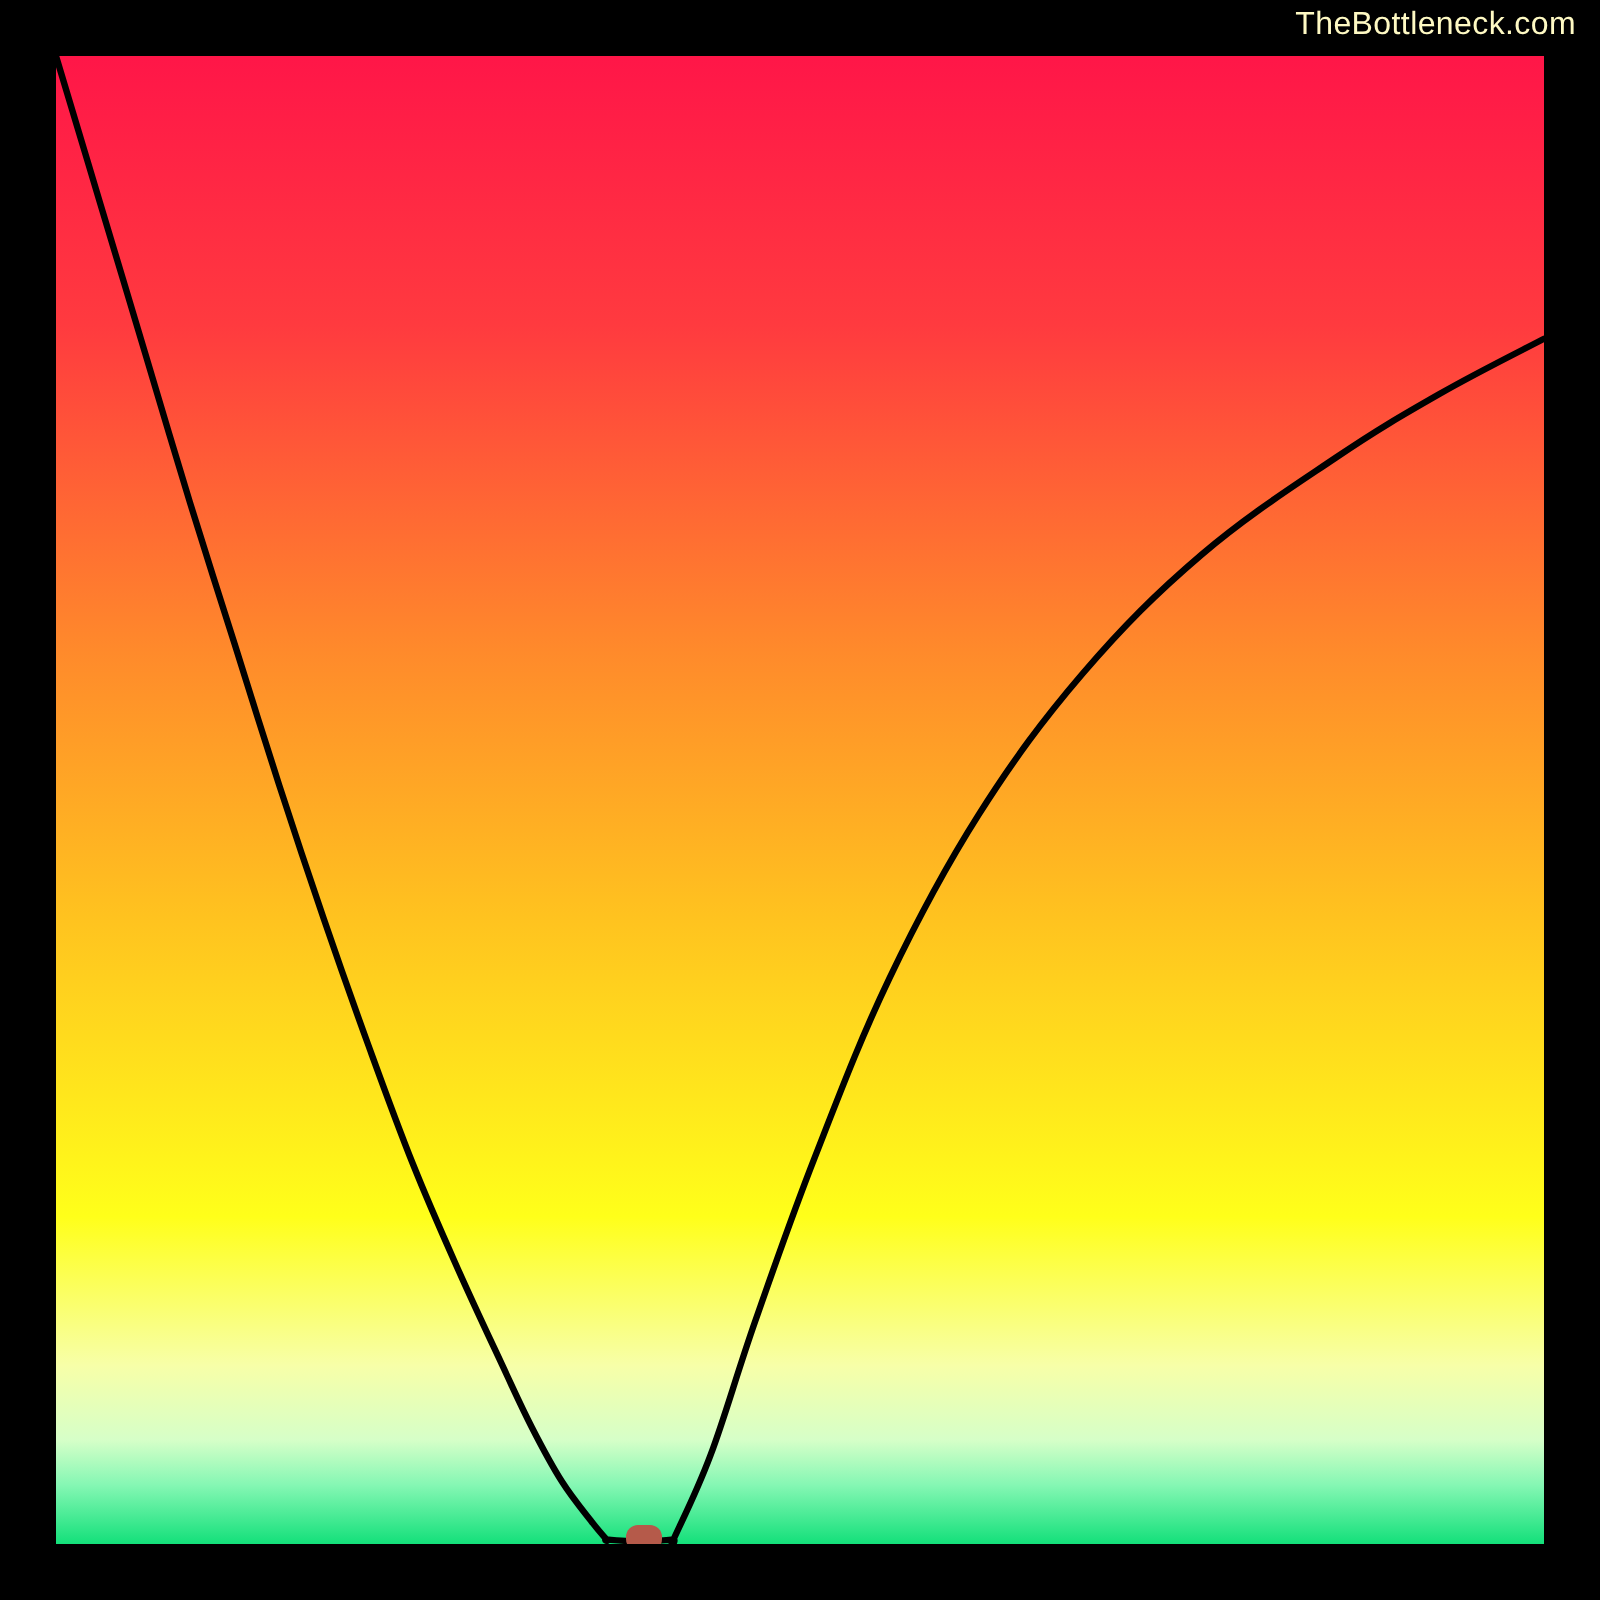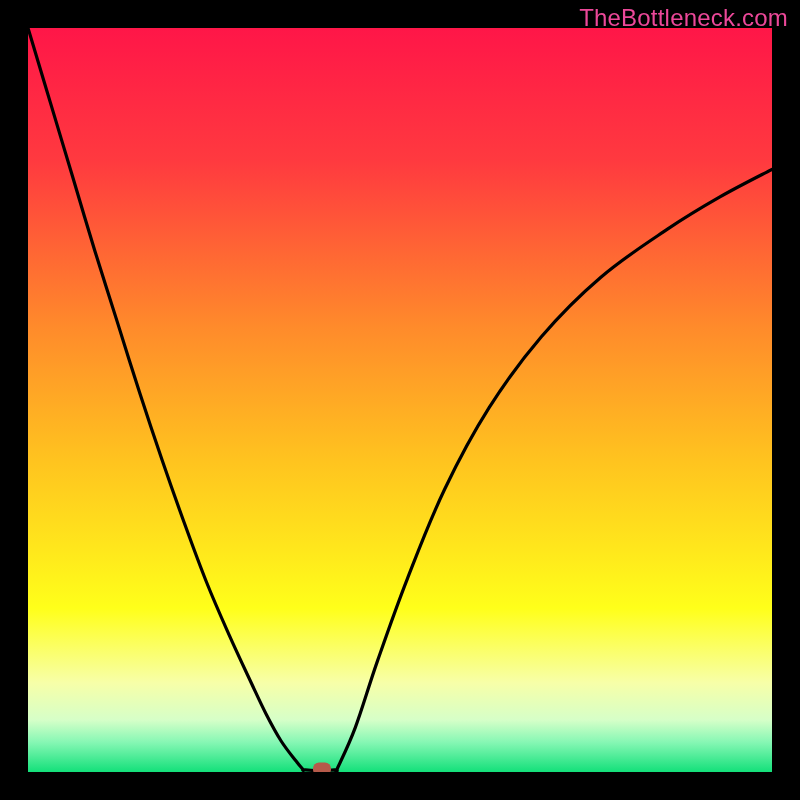--- a/index.html
+++ b/index.html
@@ -14,22 +14,22 @@
   .frame {
     position: relative;
     width: 800px;
     height: 800px;
     background: #000;
   }
   .watermark {
     position: absolute;
     top: 4px;
     right: 12px;
-    color: #ec4899;
-    font-size: 24px;
+    color: #fef9c3;
+    font-size: 16px;
     font-weight: 400;
     letter-spacing: 0.2px;
     z-index: 10;
     user-select: none;
   }
   .plot-area {
     position: absolute;
     left: 28px;
     top: 28px;
     width: 744px;

